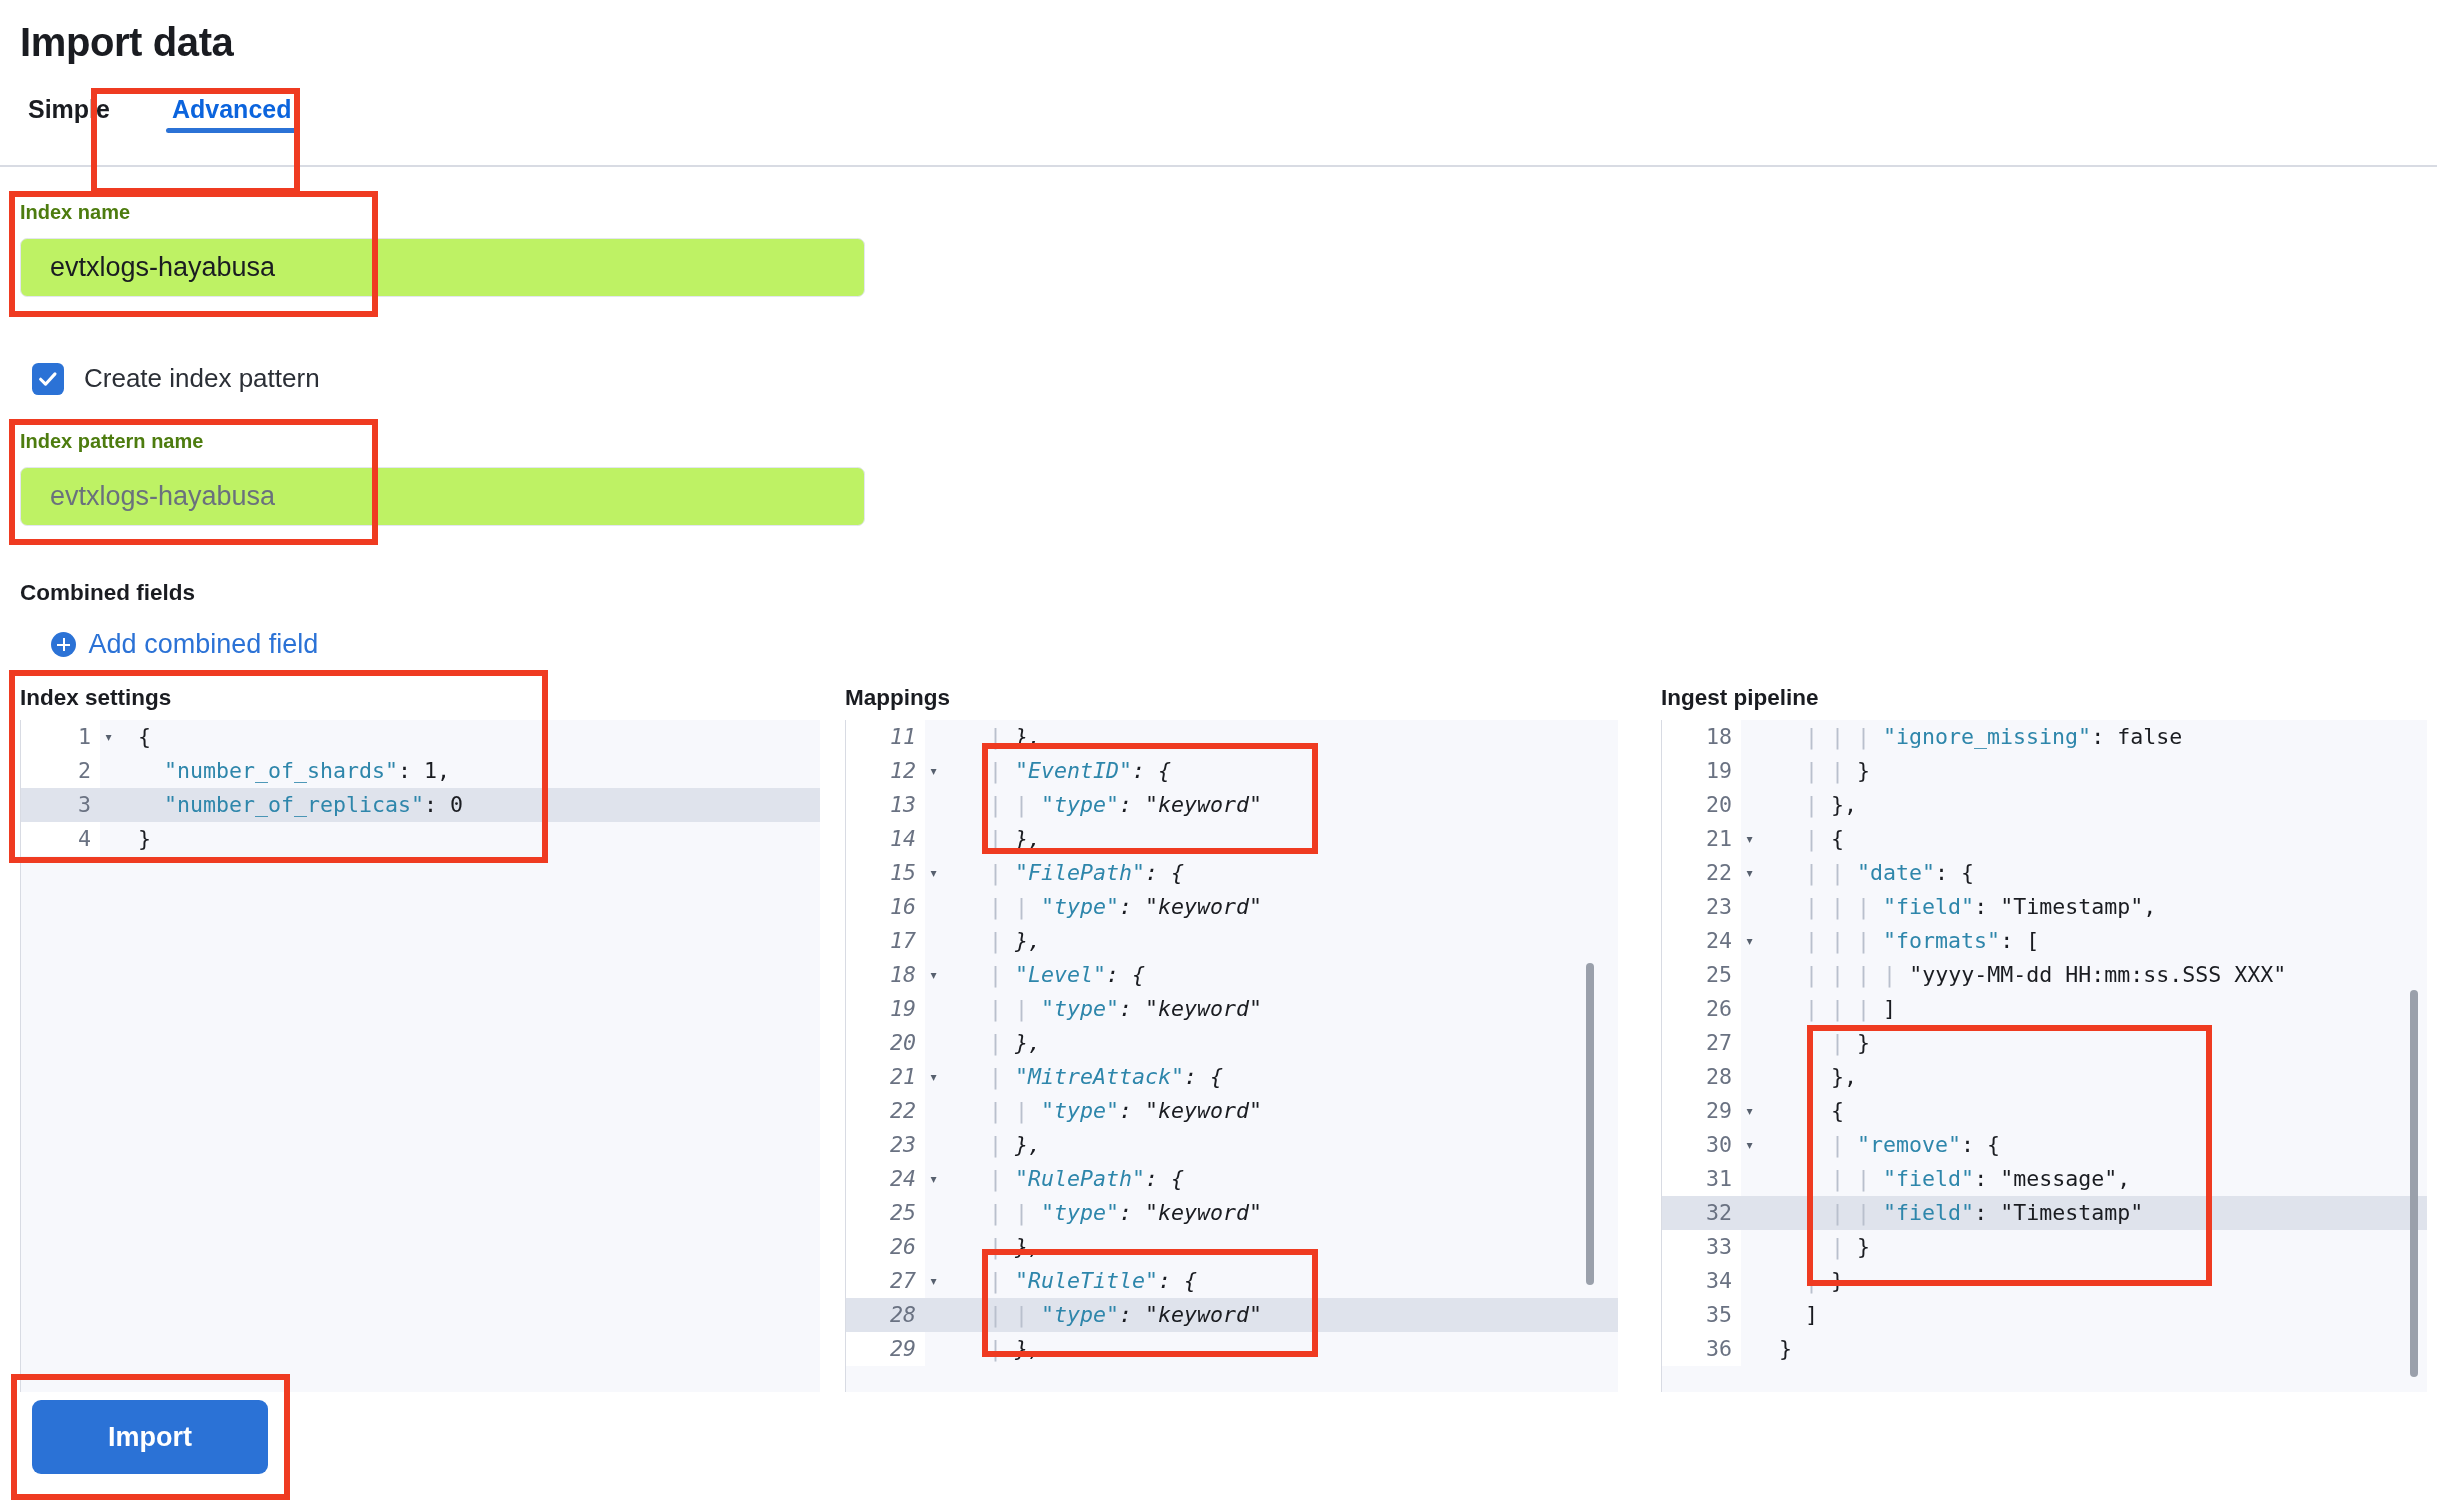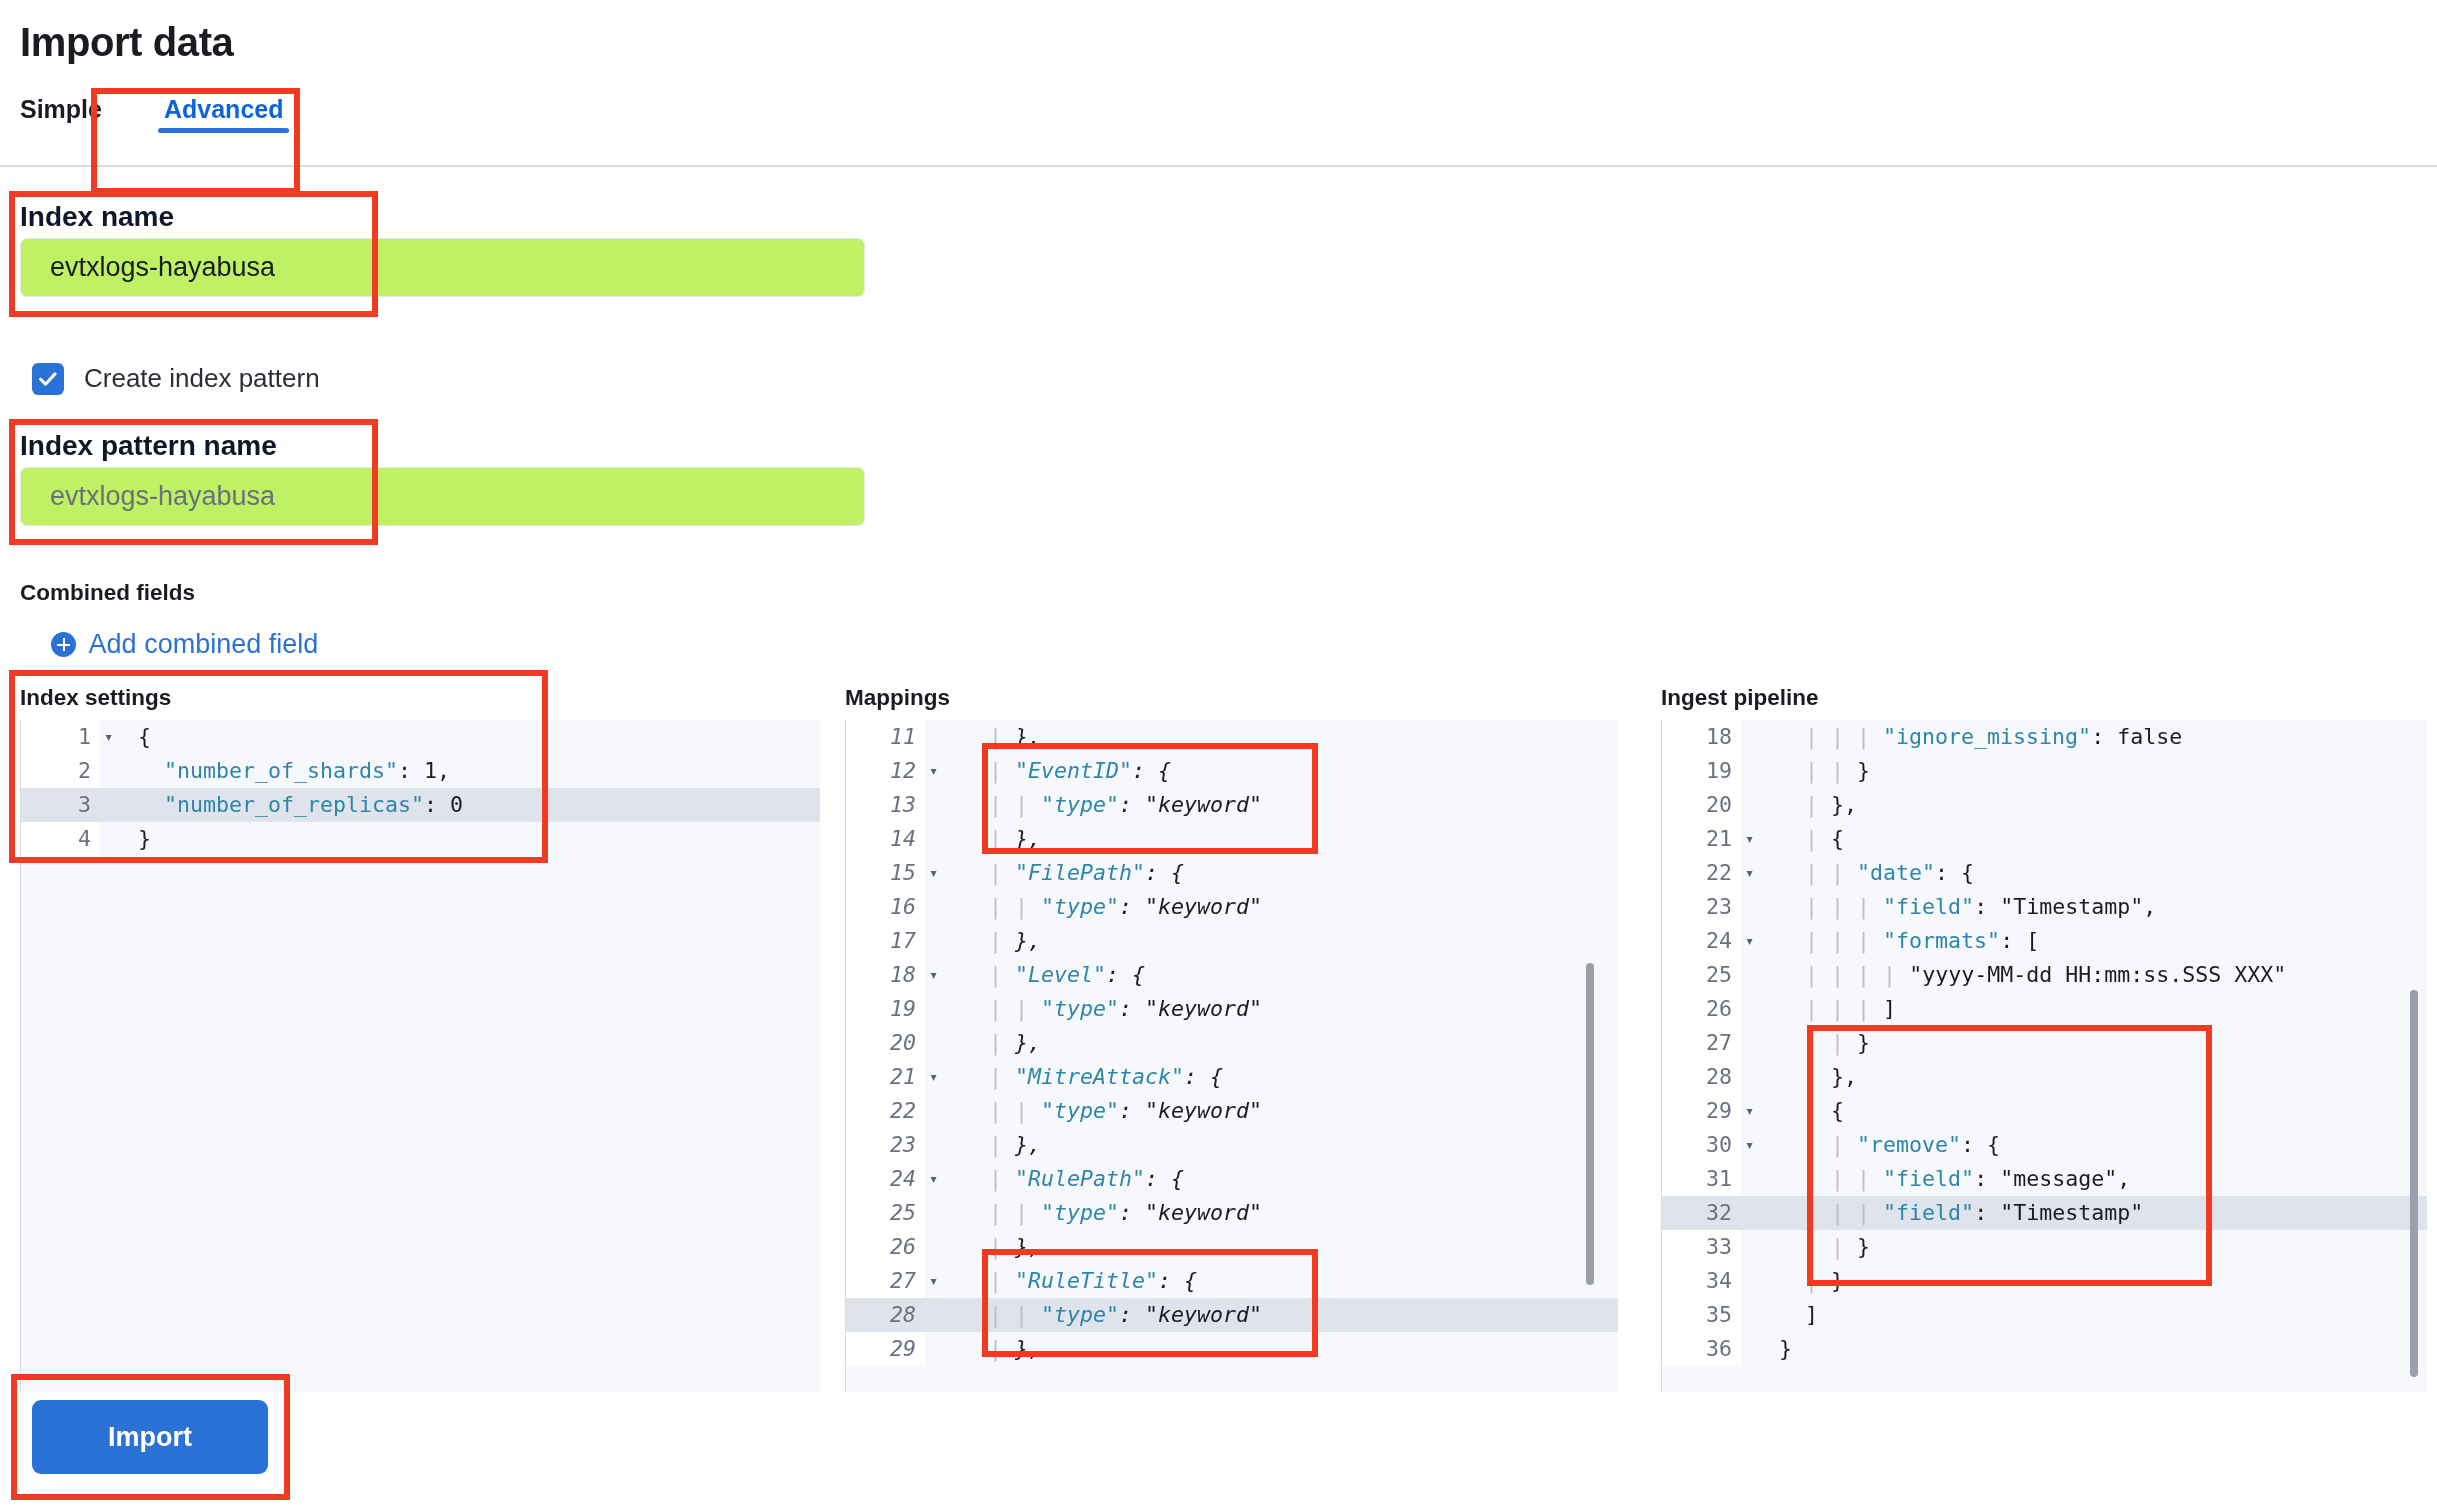--- a/index.html
+++ b/index.html
@@ -24,34 +24,34 @@
   #tabs {
     position:absolute; left:20px; top:97px;
     display:flex; align-items:flex-end; gap:0;
   }
   .tab {
     font-size:25px; font-weight:700;
     padding:0 31px 20px 0;
     color:#1a1c21; cursor:pointer; position:relative;
     line-height:1;
   }
-  .tab.first { padding-right:31px; }
+  .tab.first { padding-right:31px;margin-left:8px; }
   .tab.active { color:#0b64dd; padding-left:31px; padding-right:31px; }
   .tab.active::after {
     content:""; position:absolute; left:25px; right:25px; bottom:9px;
     height:5.4px; background:#2b72d6; border-radius:2.7px;
   }
   #tab-rule {
     position:absolute; left:0; top:165px; width:2438px; height:1.8px;
     background:#d8dbe3;
   }
 
   
   .field-label {
-    position:absolute; font-size:28px; font-weight:700; color:#0f172a;
+    position:absolute; font-size:20px; font-weight:700; color:#4d7c0f;
   }
   .text-input {
     position:absolute;
     height:59px; width:845px;
     background:#bef264;
     border:0.9px solid #e3e6ef;
     border-radius:7.2px;
     display:flex; align-items:center;
     padding-left:29px;
     font-size:27px;

